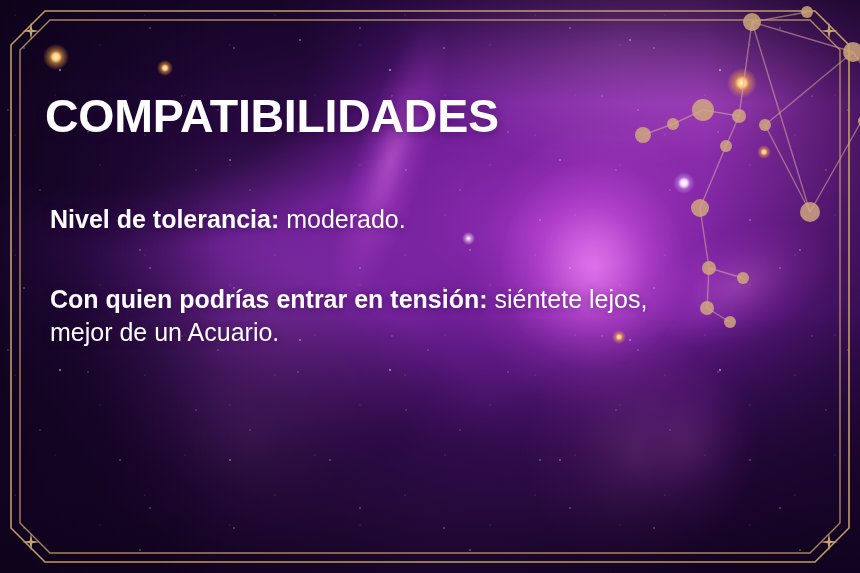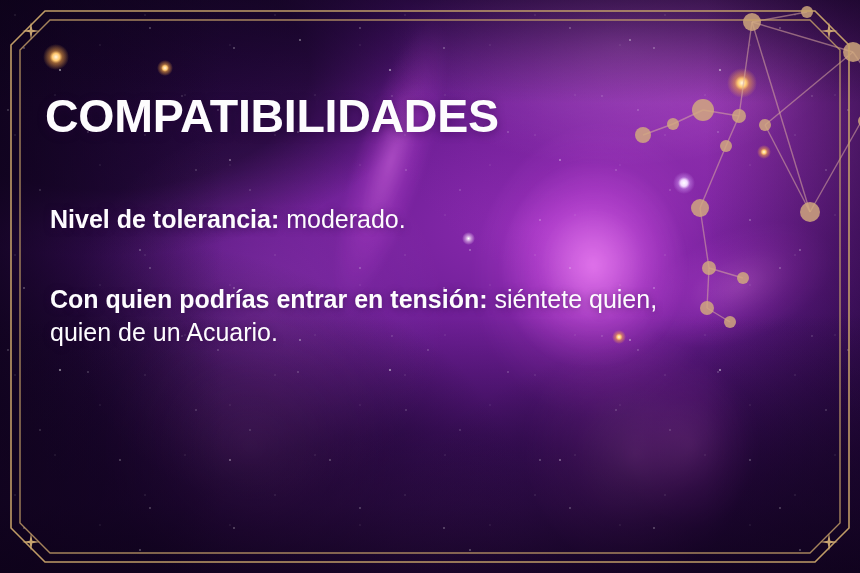--- a/index.html
+++ b/index.html
@@ -232,21 +232,21 @@
   </div>
 
   <div class="content">
     <div class="title">COMPATIBILIDADES</div>
 
     <div class="body-line l1">
       <span class="b">Nivel de tolerancia:</span><span class="r"> moderado.</span>
     </div>
 
     <div class="body-line l2">
-      <span class="b">Con quien podrías entrar en tensión:</span><span class="r">  siéntete quien,</span>
+      <span class="b">Con quien podrías entrar en tensión:</span><span class="r">  siéntete lejos,</span>
     </div>
 
     <div class="body-line l3">
-      <span class="r">quien de un Acuario.</span>
+      <span class="r">mejor de un Acuario.</span>
     </div>
   </div>
 
 </div>
 
 </body></html>

